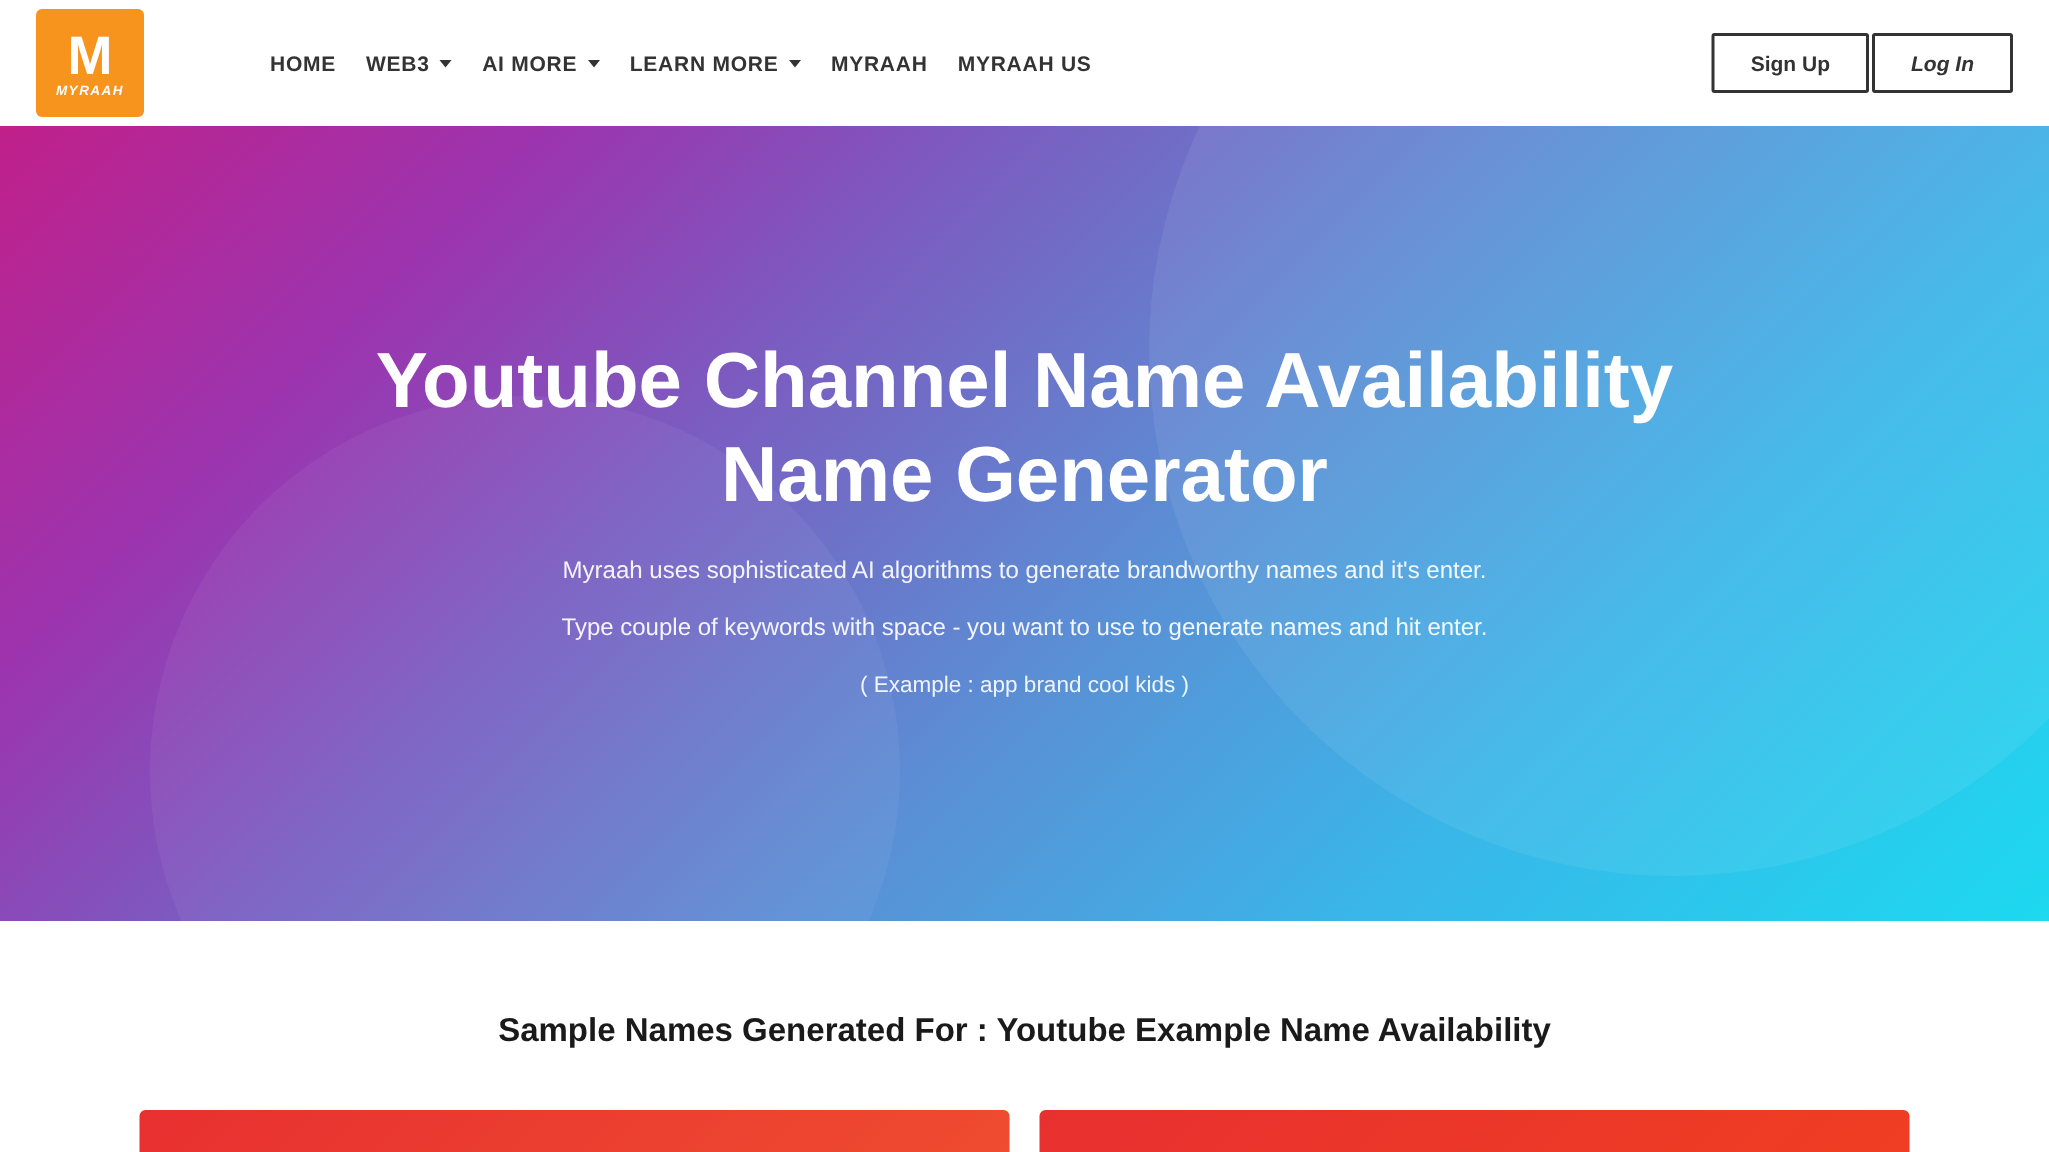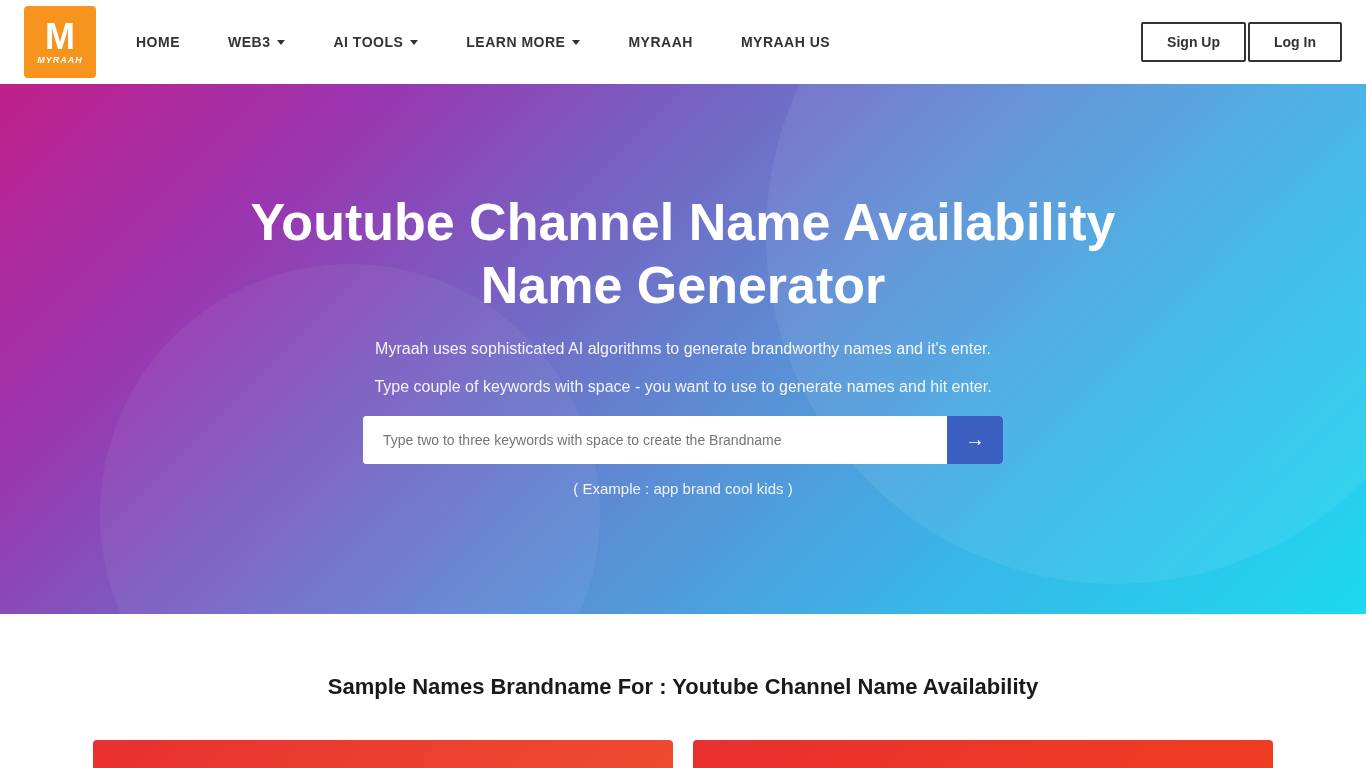--- a/index.html
+++ b/index.html
@@ -54,22 +54,23 @@
       color: #fff;
       font-size: 9px;
       font-weight: bold;
       letter-spacing: 1px;
       font-style: italic;
     }
 
     .nav-links {
       display: flex;
       align-items: center;
-      gap: 48px;
+      gap: 20px;
       list-style: none;
+      margin-left: 44px;
     }
 
     .nav-links li a {
       text-decoration: none;
       color: #333;
       font-size: 14px;
       font-weight: 600;
       letter-spacing: 0.5px;
       display: flex;
       align-items: center;
@@ -104,20 +105,21 @@
 
     .btn-login {
       padding: 10px 24px;
       border: 2px solid #333;
       background: transparent;
       color: #333;
       font-size: 14px;
       font-weight: 600;
       cursor: pointer;
       border-radius: 2px;
+      font-style: italic;
     }
 
     
     .hero {
       width: 100%;
       min-height: 530px;
       background: linear-gradient(135deg, #c0208a 0%, #9b35b0 20%, #7b5cc0 35%, #5c8dd4 55%, #3ab5e8 75%, #1dd9f0 100%);
       display: flex;
       flex-direction: column;
       align-items: center;
@@ -280,21 +282,21 @@
         <a href="#">HOME</a>
       </li>
       <li>
         <a href="#">
           <span>WEB3</span>
           <span class="chevron-down"></span>
         </a>
       </li>
       <li>
         <a href="#">
-          <span>AI TOOLS</span>
+          <span>AI MORE</span>
           <span class="chevron-down"></span>
         </a>
       </li>
       <li>
         <a href="#">
           <span>LEARN MORE</span>
           <span class="chevron-down"></span>
         </a>
       </li>
       <li>
@@ -308,31 +310,25 @@
   <div class="navbar-right">
     <button class="btn-signup">Sign Up</button>
     <button class="btn-login">Log In</button>
   </div>
 </nav>
 
 <section class="hero">
   <h1 class="hero-title">Youtube Channel Name Availability Name Generator</h1>
   <p class="hero-subtitle">Myraah uses sophisticated AI algorithms to generate brandworthy names and it's enter.</p>
   <p class="hero-instruction">Type couple of keywords with space - you want to use to generate names and hit enter.</p>
-  <div class="search-container">
-    <input class="search-input" type="text" placeholder="Type two to three keywords with space to create the Brandname" style="">
-    <button class="search-btn">
-      <span class="arrow-right">→</span>
-    </button>
-  </div>
   <p class="hero-example">( Example : app brand cool kids )</p>
 </section>
 
 <section class="sample-section">
-  <h2 class="sample-title">Sample Names Brandname For : Youtube Channel Name Availability</h2>
+  <h2 class="sample-title">Sample Names Generated For : Youtube Example Name Availability</h2>
   <div class="cards-row">
     <div class="card card-left">
       <div class="card-inner">
         
       </div>
     </div>
     <div class="card card-right">
       <div class="card-inner">
         
       </div>

